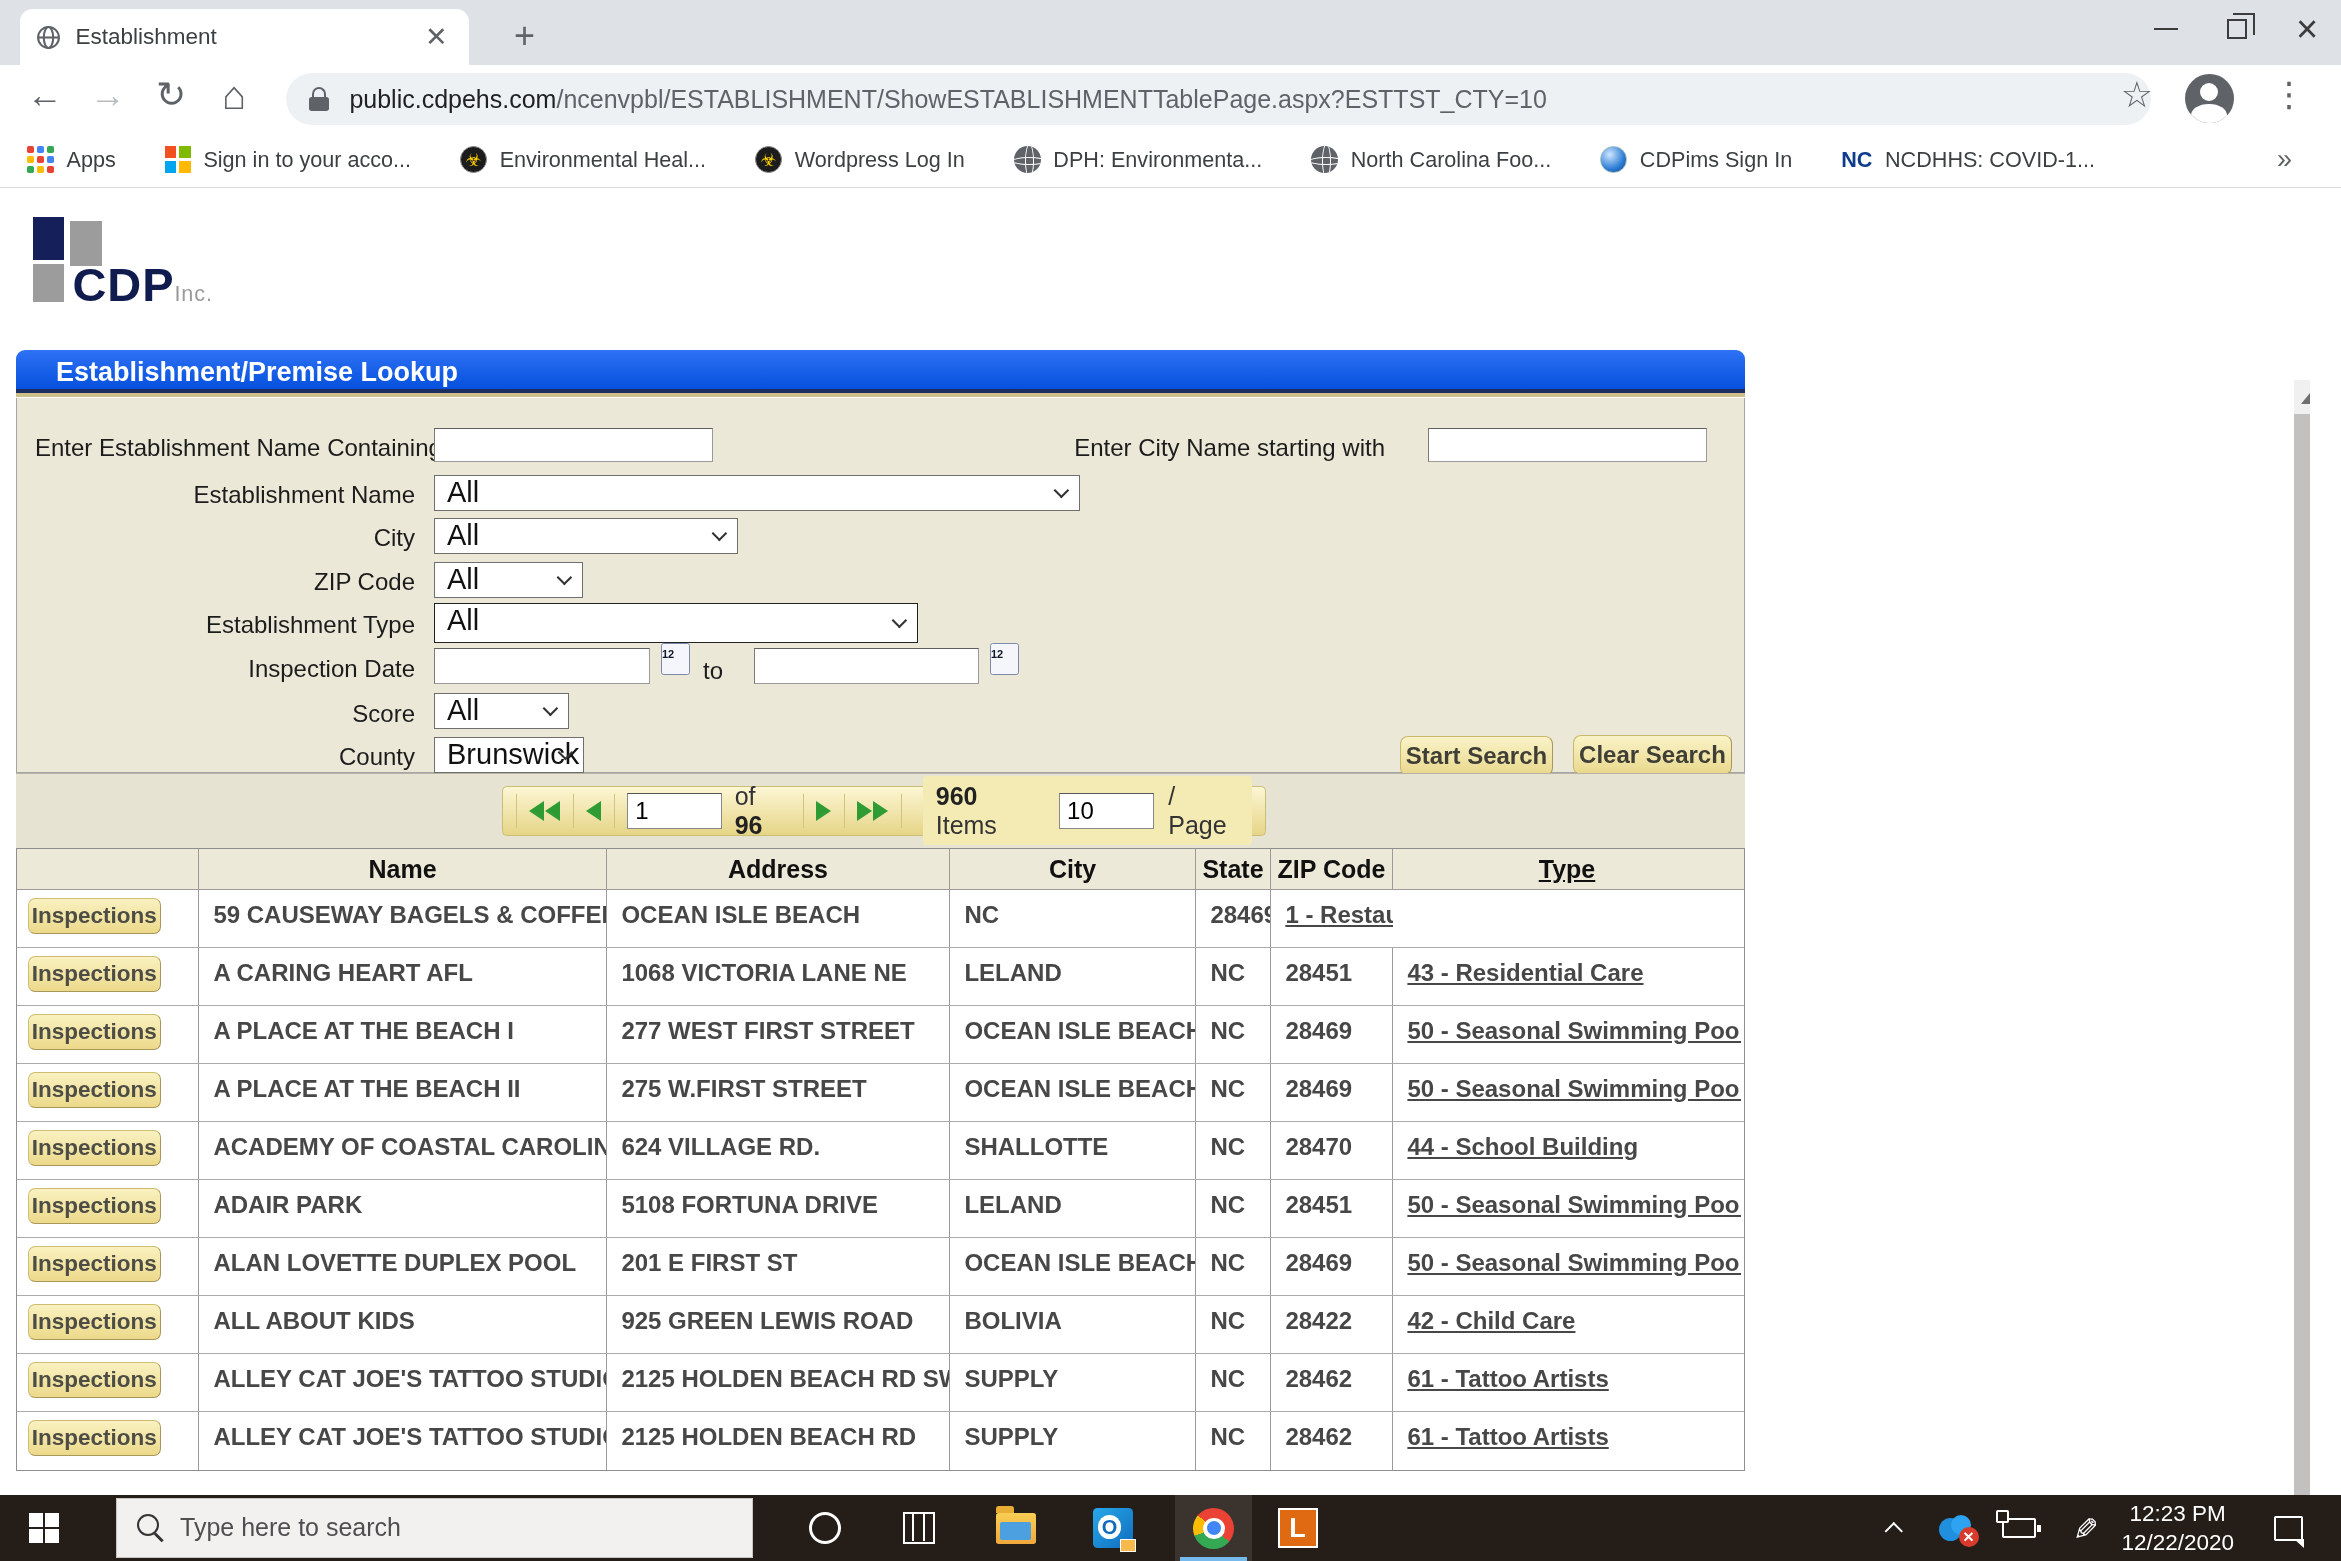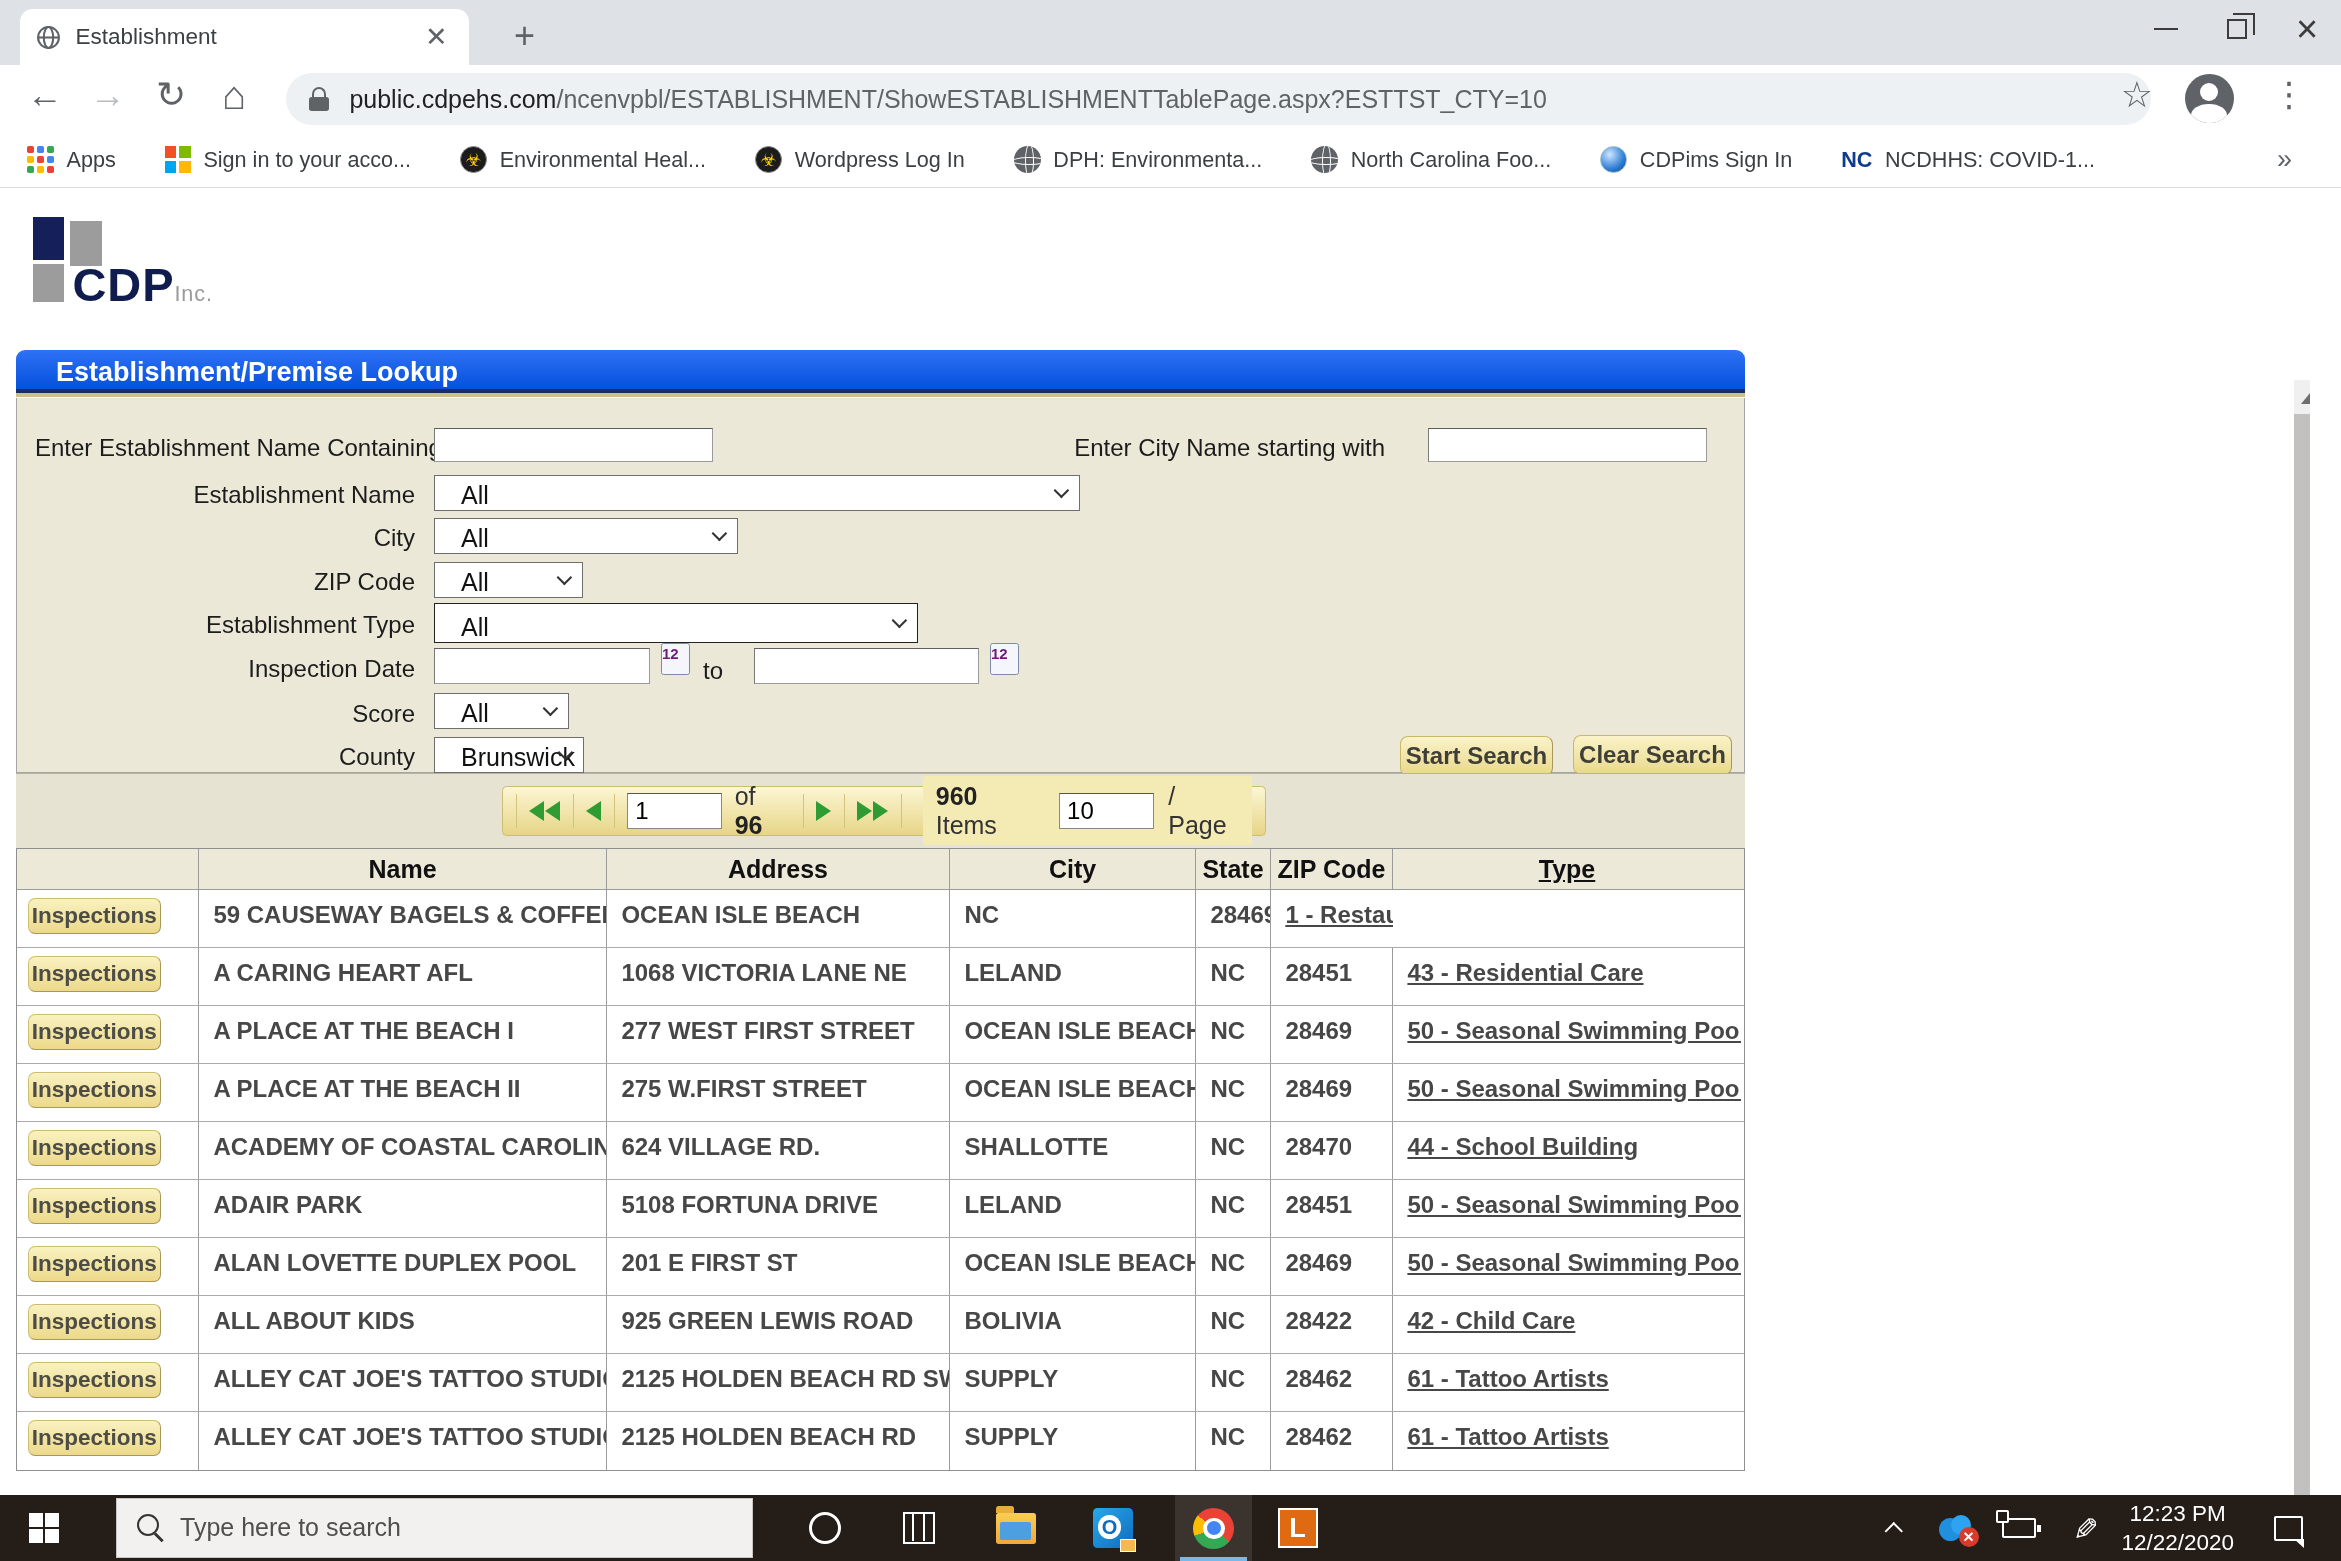--- a/index.html
+++ b/index.html
@@ -59,25 +59,25 @@
   #navy-band { position:absolute; left:207px; top:19px; width:1770px; height:94px; background:#141e55; display:flex; align-items:center; }
   #ims-title { font-family:"Liberation Serif", serif; font-variant:small-caps; color:#fff; font-size:56px; letter-spacing:1.8px; margin-left:47px; white-space:nowrap; }
 
   #lookup-hdr { position:absolute; left:16px; top:160px; width:1729px; height:43px; border-radius:9px 9px 0 0; background:linear-gradient(#2e72f5,#0550dd); border-bottom:4.5px solid #1d2d5e; }
   #lookup-hdr .gold { position:absolute; left:0; bottom:-8px; width:100%; height:3.6px; background:#cdc08a; }
   #lookup-title { color:#fff; font-weight:bold; font-size:27px; margin:7.2px 0 0 40px; }
 
   #form-panel { position:absolute; left:16px; top:208px; width:1729px; height:375px; background:#ebe8d8; border:0.9px solid #a5a5a5; border-top:none; }
   .flabel { position:absolute; font-size:24px; color:#1c1c1c; text-align:right; white-space:nowrap; }
   .tinput { position:absolute; background:#fff; border:0.9px solid #9a9a9a; border-top:1.8px solid #5f5f5f; border-left:1.8px solid #7a7a7a; font-size:24px; padding:0 7.2px; font-family:"Liberation Sans",sans-serif; }
-  .sel { position:absolute; background:#fff; border:0.9px solid #6f6f6f; display:flex; align-items:flex-end; font-size:25px; color:#111; padding-left:26px; }
+  .sel { position:absolute; background:#fff; border:0.9px solid #6f6f6f; display:flex; align-items:flex-start; font-size:29px; color:#111; padding-left:12px; }
   .sel .chev { position:absolute; right:12.6px; top:50%; width:10.8px; height:10.8px; border-right:2.3px solid #333; border-bottom:2.3px solid #333; transform:translateY(-75%) rotate(45deg); }
   .calic { position:absolute; width:29px; height:32px; background:#f4f6fb; border:1.8px solid #7d8aa8; border-radius:2.7px; }
   .calic .top { height:8px; background:#c3cede; border-bottom:0.9px solid #98a6bf; }
-  .calic .num { font-size:15px; font-weight:bold; color:#701a75; text-align:center; line-height:20px; }
+  .calic .num { font-size:11px; font-weight:bold; color:#0f172a; text-align:center; line-height:20px; }
   .ybtn { position:absolute; height:40px; background:linear-gradient(#faf3c8,#e9d88c); border:1.8px solid #c9b96a; border-right-color:#a8965a; border-bottom-color:#a8965a; border-radius:8px; font-size:24px; font-weight:bold; color:#3f3f37; text-align:center; line-height:36px; font-family:"Liberation Sans",sans-serif; }
 
   #pgn-strip { position:absolute; left:16px; top:583px; width:1729px; height:76px; background:#e7e3d2; border-top:1.8px solid #b7b3a2; }
   #pgn-bar { position:absolute; left:486px; top:11.7px; width:764px; height:50px; background:linear-gradient(#fcf6d4,#e6d587); border:0.9px solid #cbbd74; border-radius:4.5px; display:flex; align-items:center; padding:0 12.6px; gap:12.6px; }
   .psep { width:0.9px; height:34px; background:#d2c47c; }
   .tri-r { width:0; height:0; border-left:15.3px solid #2e9b33; border-top:10px solid transparent; border-bottom:10px solid transparent; }
   .tri-l { width:0; height:0; border-right:15.3px solid #2e9b33; border-top:10px solid transparent; border-bottom:10px solid transparent; }
   .dbl { display:flex; gap:0.9px; }
   .pgtxt { font-size:25px; color:#333; }
   .pgnum { font-weight:bold; color:#222; }

